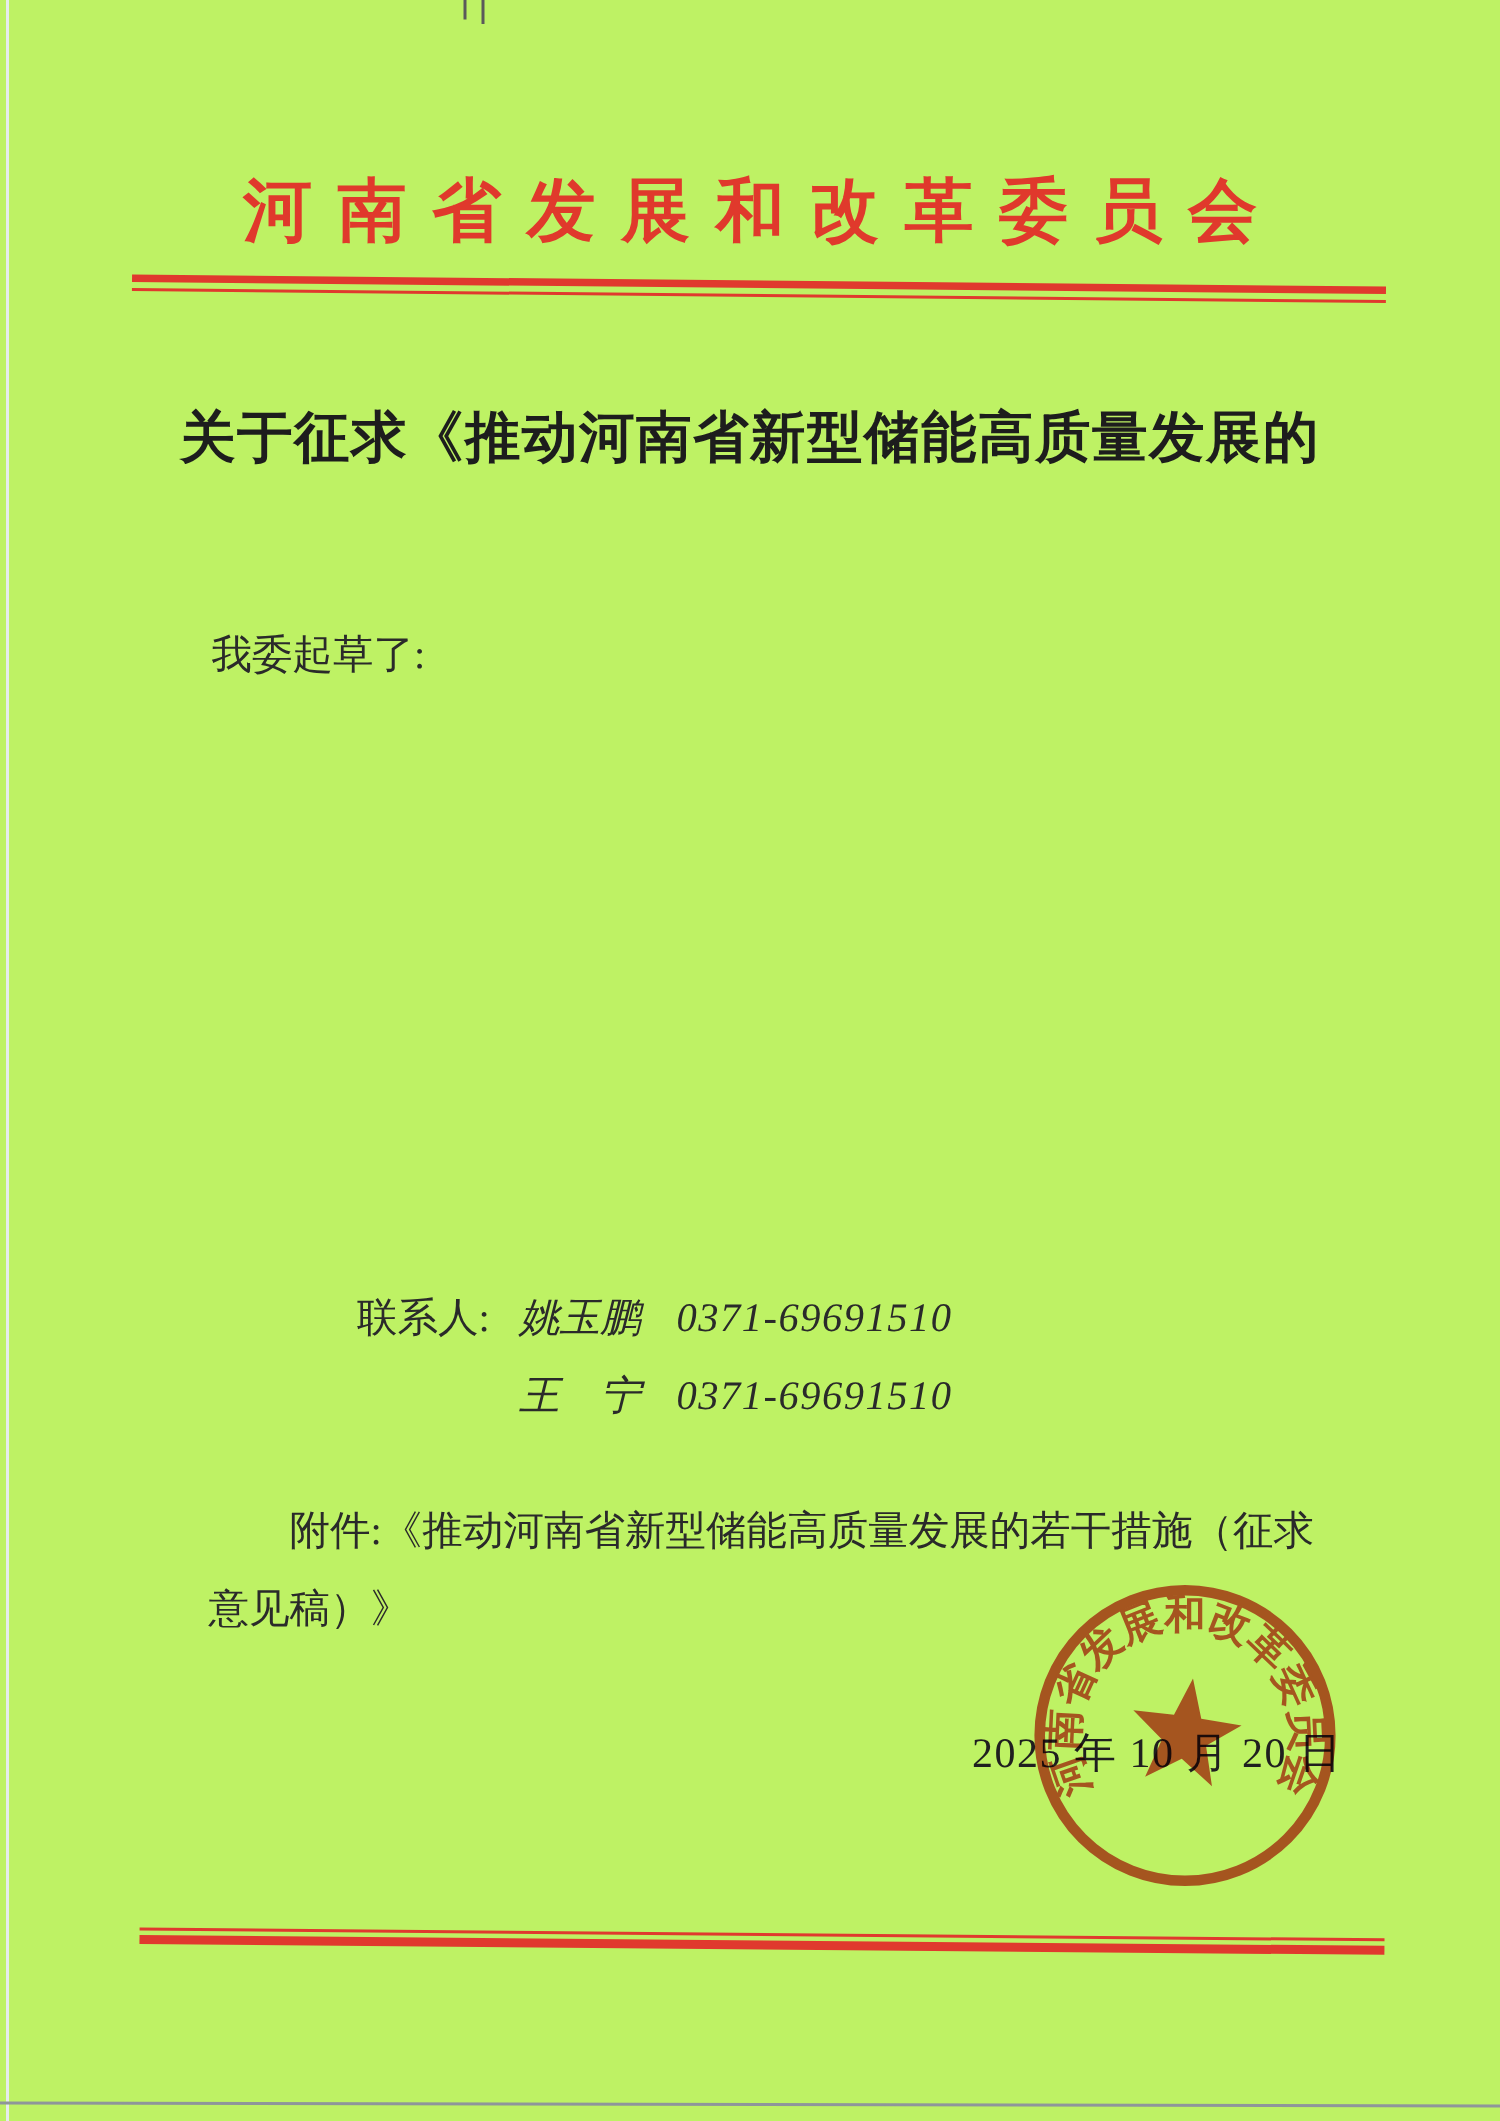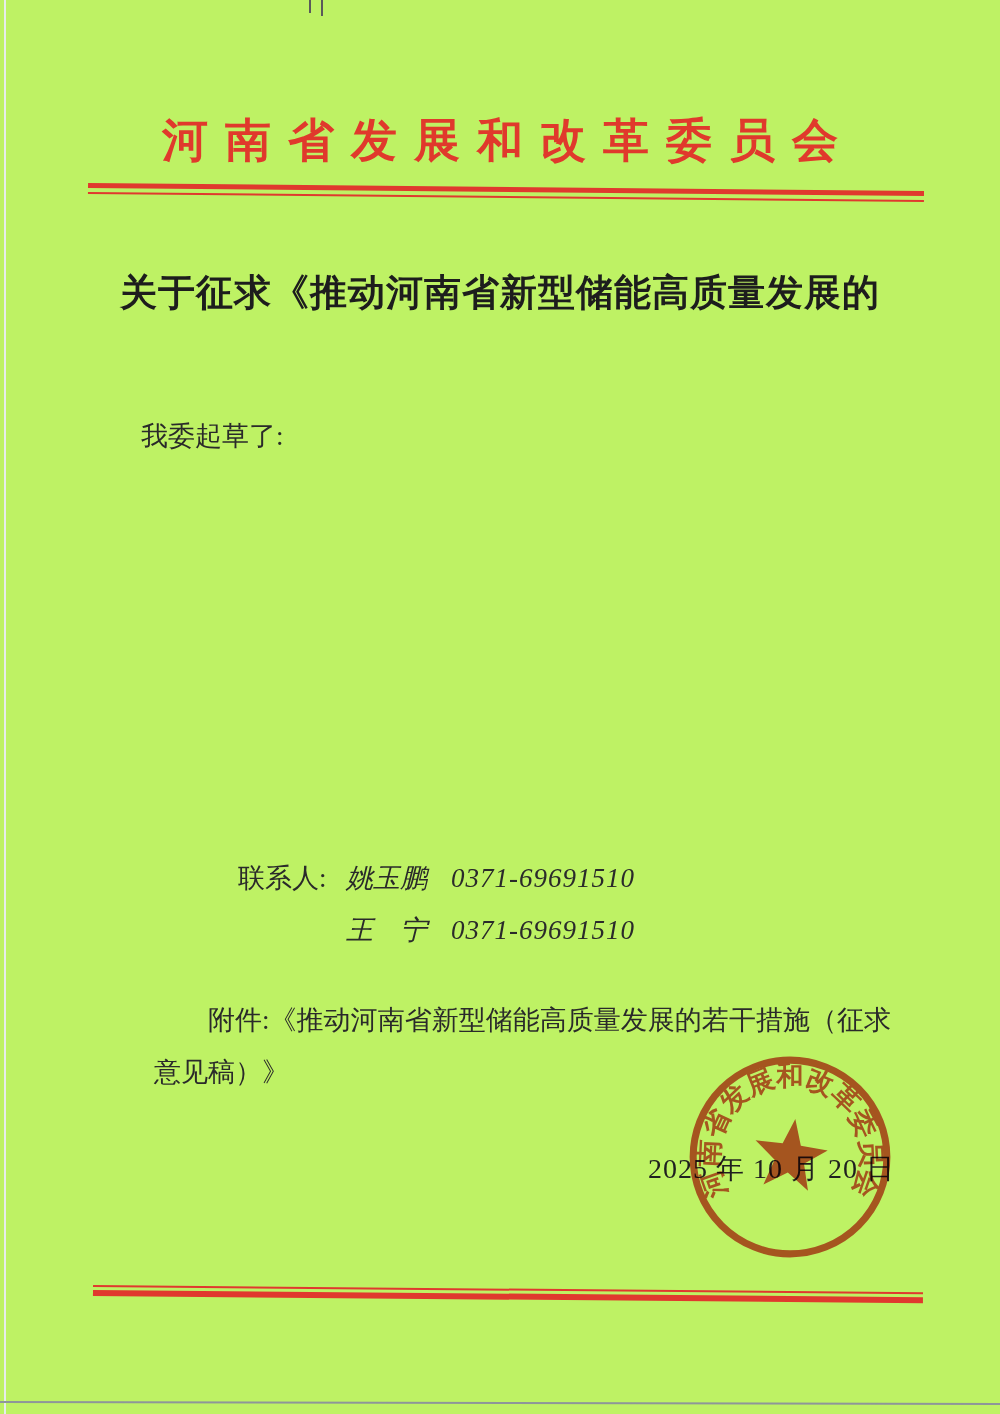--- a/index.html
+++ b/index.html
@@ -63,21 +63,21 @@
   .contact-block {
     position: absolute; top: 852px; left: 190px;
     font-size: 27px; color: #2a2a2a; margin-left: 48px;
   }
   .contact-row { display: flex; height: 52px; align-items: center; }
   .contact-row .c-label { width: 108px; }
   .contact-row .c-name { width: 105px; font-style: italic; }
   .contact-row .c-phone { letter-spacing: 1px; font-style: italic; }
 
   .attachment {
-    position: absolute; top: 994px; left: 154px; width: 737px;
+    position: absolute; top: 994px; left: 139px; width: 737px;
     font-size: 27px; line-height: 52px; color: #2a2a2a;
     text-align: justify; text-indent: 2em;
   }
 
   .issue-date {
     position: absolute; top: 1150px; left: 648px;
     font-size: 28px; color: #1f1f1f; letter-spacing: 1px;
     white-space: nowrap; z-index: 1;
   }
   .seal {

